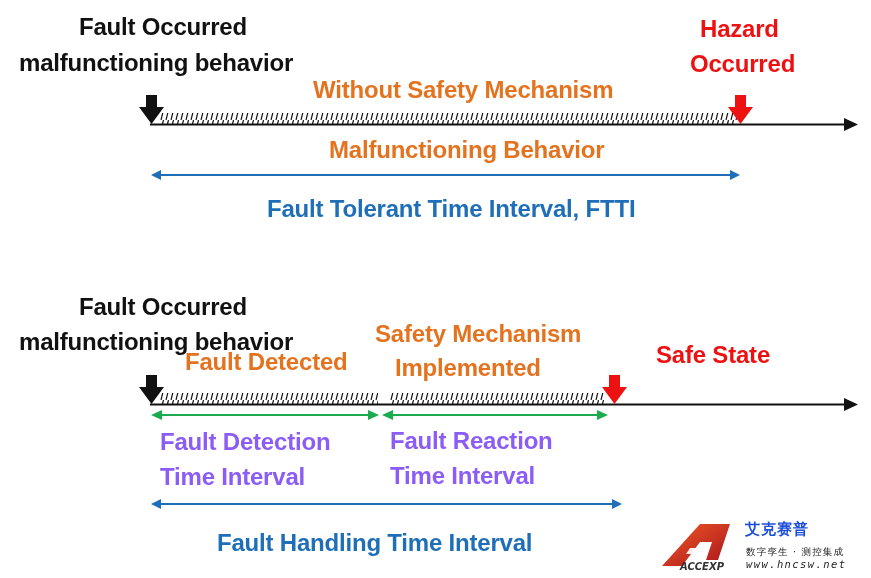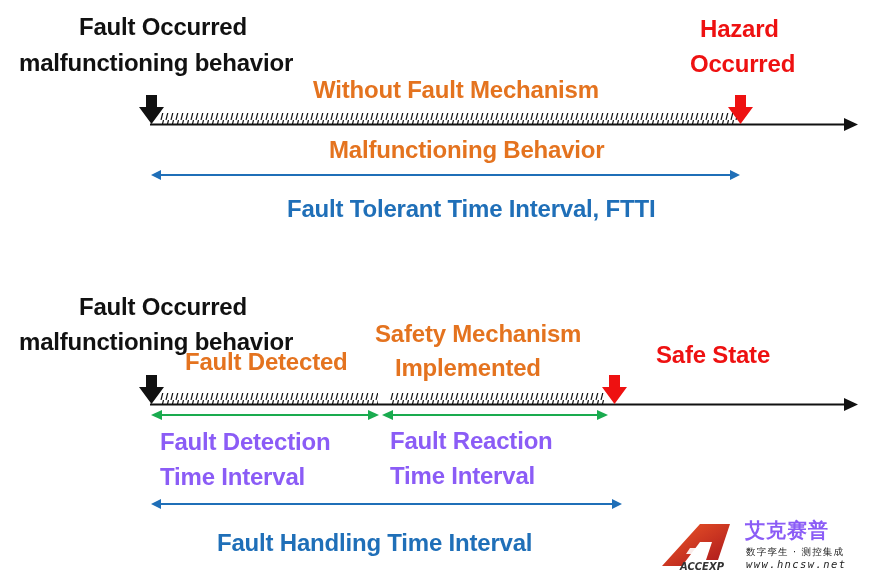--- a/index.html
+++ b/index.html
@@ -7,21 +7,21 @@
          font-family: "Liberation Sans", "DejaVu Sans", sans-serif; }
   .lbl { position: absolute; font-weight: bold; white-space: nowrap; line-height: 1; letter-spacing: -0.2px; }
   .black { color: #111111; }
   .orange { color: #e4731f; }
   .red { color: #ee1111; }
   .blue { color: #1f6fb8; }
   .green { color: #8b5cf6; }
   .center { }
   svg.diagram { position: absolute; left: 0; top: 0; }
   .logo { position: absolute; left: 660px; top: 520px; width: 205px; height: 52px; }
-  .logo-cn { position: absolute; left: 85px; top: 2px; font-family: Liberation Mono, monospace; font-weight: bold; font-size: 20px; color: #8b5cf6; letter-spacing: 1px; line-height: 1; white-space: nowrap; }
+  .logo-cn { position: absolute; left: 85px; top: 2px; font-family: Liberation Serif, serif; font-weight: bold; font-size: 15px; color: #1d4ed8; letter-spacing: 1px; line-height: 1; white-space: nowrap; }
   .logo-sub { position: absolute; left: 86px; top: 27px; font-family: "DejaVu Sans", sans-serif; font-size: 9.5px; color: #222; letter-spacing: 1.2px; line-height: 1; white-space: nowrap; }
   .logo-url { position: absolute; left: 86px; top: 39px; font-family: "DejaVu Sans Mono", monospace; font-size: 10.5px; font-style: italic; color: #222; letter-spacing: 1.4px; line-height: 1; white-space: nowrap; }
 </style>
 </head>
 <body>
 
 <svg class="diagram" width="871" height="578" viewBox="0 0 871 578">
   <defs>
     <pattern id="hatch" width="5" height="10" patternUnits="userSpaceOnUse">
       <line x1="1" y1="10" x2="3.5" y2="0" stroke="#111" stroke-width="1.2"></line>
@@ -61,23 +61,23 @@
     <line x1="156" y1="504" x2="617" y2="504" stroke="#1f6fb8" stroke-width="2"></line>
     <polygon points="151,504 161,499 161,509" fill="#1f6fb8"></polygon>
     <polygon points="622,504 612,499 612,509" fill="#1f6fb8"></polygon>
   </g>
 </svg>
 
 <div class="lbl black" style="left:79px; top:15px; font-size:24px;">Fault Occurred</div>
 <div class="lbl black" style="left:19px; top:51px; font-size:24px;">malfunctioning behavior</div>
 <div class="lbl red center" style="left:700px; width:100px; top:17px; font-size:24px;">Hazard</div>
 <div class="lbl red center" style="left:690px; width:120px; top:52px; font-size:24px;">Occurred</div>
-<div class="lbl orange" style="left:313px; top:78px; font-size:24px;">Without Fault Mechanism</div>
+<div class="lbl orange" style="left:313px; top:78px; font-size:24px;">Without Safety Mechanism</div>
 <div class="lbl orange" style="left:329px; top:138px; font-size:24px;">Malfunctioning Behavior</div>
-<div class="lbl blue" style="left:267px; top:197px; font-size:24px;margin-left:20px;">Fault Tolerant Time Interval, FTTI</div>
+<div class="lbl blue" style="left:267px; top:197px; font-size:24px;">Fault Tolerant Time Interval, FTTI</div>
 
 <div class="lbl black" style="left:79px; top:295px; font-size:24px;">Fault Occurred</div>
 <div class="lbl black" style="left:19px; top:330px; font-size:24px;">malfunctioning behavior</div>
 <div class="lbl orange" style="left:185px; top:350px; font-size:24px;">Fault Detected</div>
 <div class="lbl orange center" style="left:375px; width:240px; top:322px; font-size:24px;">Safety Mechanism</div>
 <div class="lbl orange center" style="left:395px; width:205px; top:356px; font-size:24px;">Implemented</div>
 <div class="lbl red" style="left:656px; top:343px; font-size:24px;text-align:right;">Safe State</div>
 <div class="lbl green center" style="left:160px; width:215px; top:430px; font-size:24px;">Fault Detection</div>
 <div class="lbl green center" style="left:160px; width:215px; top:465px; font-size:24px;">Time Interval</div>
 <div class="lbl green center" style="left:390px; width:210px; top:429px; font-size:24px;">Fault Reaction</div>

